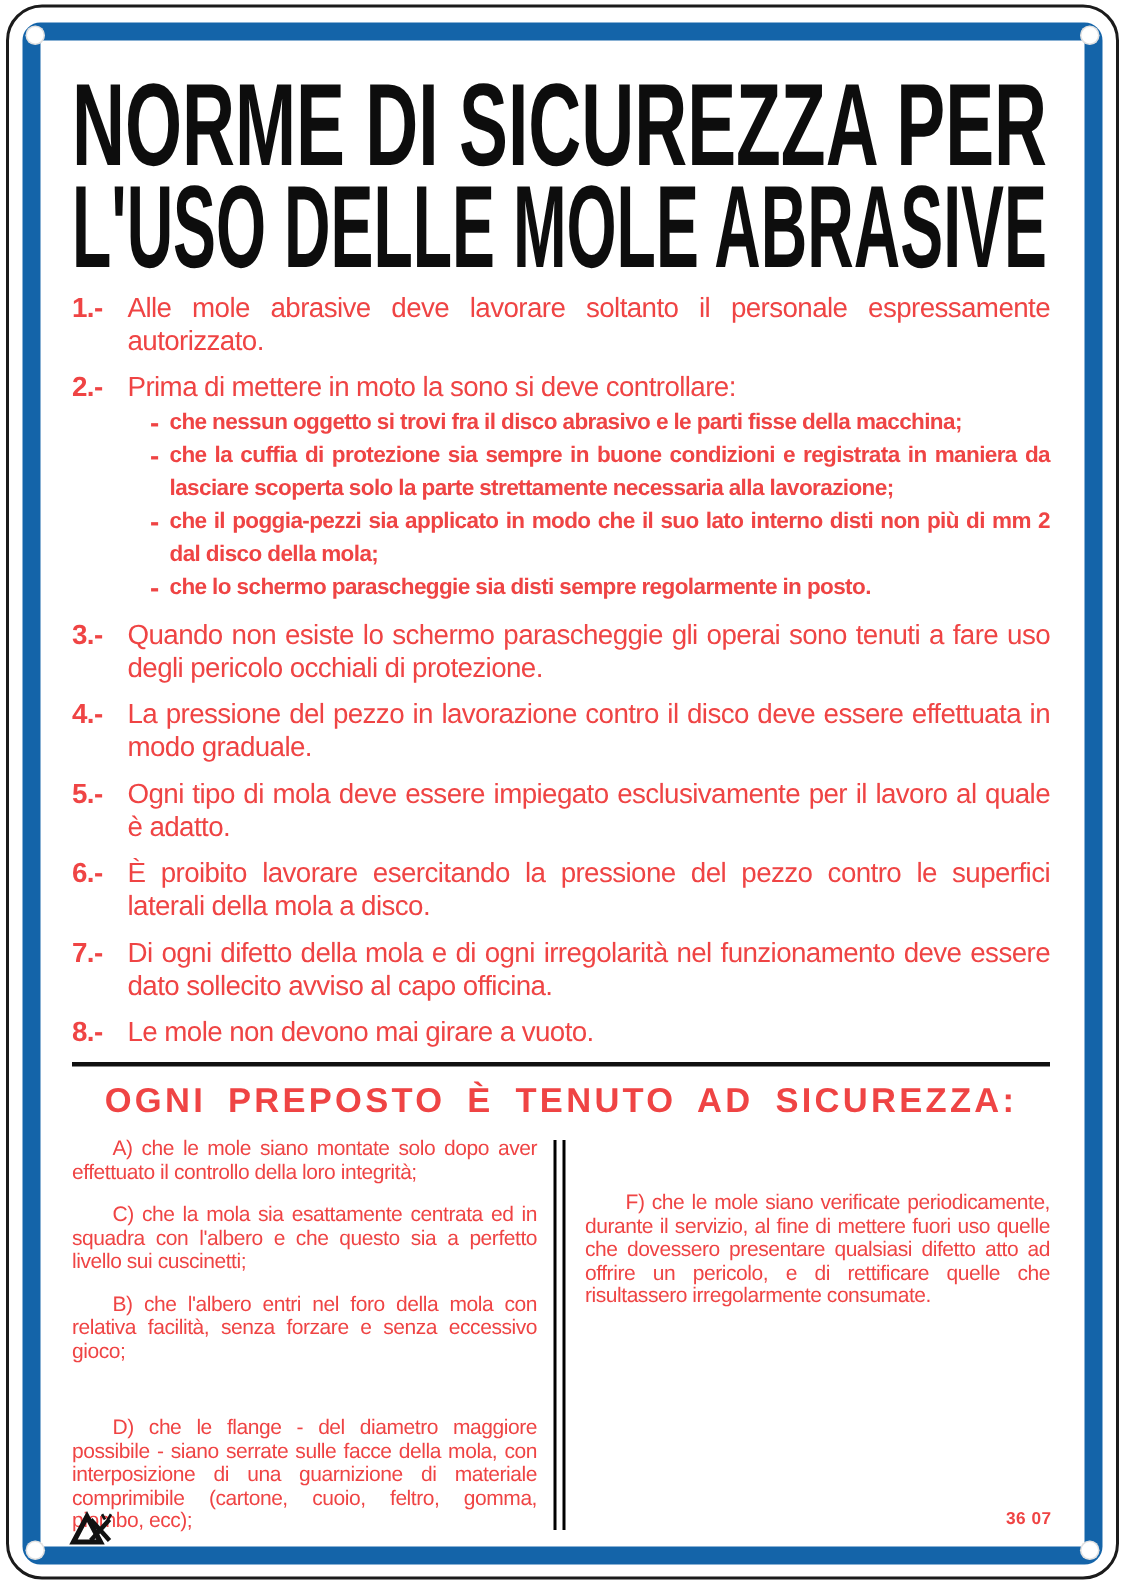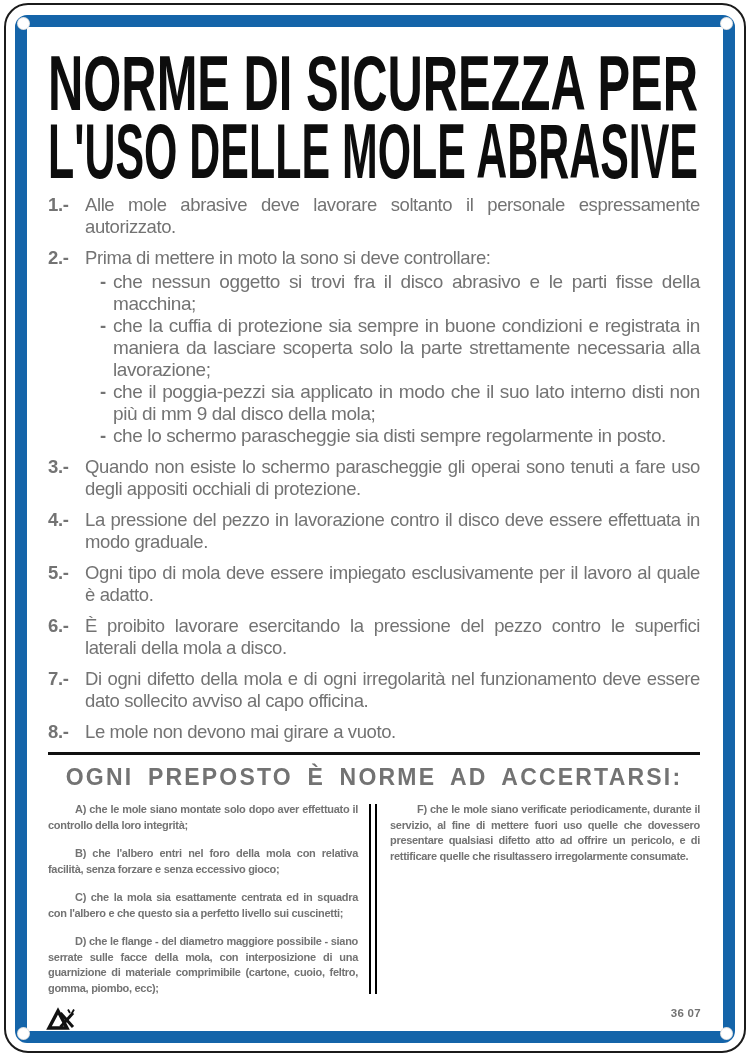--- a/index.html
+++ b/index.html
@@ -1,21 +1,21 @@
 <!DOCTYPE html>
 <html><head>
 <meta charset="utf-8">
 <style>
   html,body{margin:0;padding:0;background:#ffffff;}
   .stage{
     position:relative;
     width:750px;height:1057px;
     background:#ffffff;
     font-family:"Liberation Sans","DejaVu Sans",sans-serif;
-    color:#737373;
+    color:#ef4444;
     overflow:hidden;
   }
   
   .plate-outline{
     position:absolute;left:4px;top:3px;right:4px;bottom:4px;
     border:2px solid #1b1b1b;border-radius:24px;
     background:#ffffff;
   }
   
   .blue-frame{
@@ -39,38 +39,38 @@
     font-weight:bold;fill:#0d0d0d;
   }
 
   .rules{margin-top:2px;}
   .rule{display:flex;margin-bottom:9px;}
   .rule-num{flex:none;width:37px;font-size:18.5px;line-height:22px;font-weight:bold;letter-spacing:-0.4px;}
   .rule-text{flex:1;font-size:18.5px;line-height:22px;font-weight:normal;letter-spacing:-0.4px;text-align:justify;}
   .subs{margin:0 0 9px 0;}
   .sub{display:flex;margin-left:52px;}
   .sub-dash{flex:none;width:13px;font-size:18.5px;line-height:22px;font-weight:bold;}
-  .sub-text{flex:1;font-size:19px;line-height:22px;font-weight:normal;letter-spacing:-0.4px;text-align:justify;}
+  .sub-text{flex:1;font-size:15px;line-height:22px;font-weight:bold;letter-spacing:-0.4px;text-align:justify;}
 
   .section-rule{border:none;border-top:3px solid #101010;margin:5px 0 9px 0;}
 
   .inspection-heading{
     text-align:center;font-weight:bold;font-size:23px;line-height:26px;
     letter-spacing:2.2px;word-spacing:6px;margin:0 0 12px 0;white-space:nowrap;
   }
 
   .columns{display:flex;align-items:stretch;}
   .col{flex:1;min-width:0;}
   .col-left{padding-right:11px;}
   .col-right{padding-left:13px;}
   .col p{
     margin:0 0 13px 0;text-indent:27px;text-align:justify;
-    font-size:11px;line-height:15.5px;font-weight:bold;letter-spacing:-0.3px;
+    font-size:14px;line-height:15.5px;font-weight:normal;letter-spacing:-0.3px;
   }
-  .col p:last-child{margin-bottom:0;}
+  .col p:last-child{margin-bottom:0;margin-top:36px;}
   .col-divider{
     flex:none;width:4px;
     border-left:2px solid #000;border-right:2px solid #000;
     margin:2px 0 2px 0;
   }
 
   .footer{
     position:absolute;left:45px;right:49px;bottom:25px;
     display:flex;justify-content:space-between;align-items:flex-end;gap:39px;
   }
@@ -110,31 +110,31 @@
         <div class="sub">
           <span class="sub-dash">-</span>
           <div class="sub-text">che nessun oggetto si trovi fra il disco abrasivo e le parti fisse della macchina;</div>
         </div>
         <div class="sub">
           <span class="sub-dash">-</span>
           <div class="sub-text">che la cuffia di protezione sia sempre in buone condizioni e registrata in maniera da lasciare scoperta solo la parte strettamente necessaria alla lavorazione;</div>
         </div>
         <div class="sub">
           <span class="sub-dash">-</span>
-          <div class="sub-text">che il poggia-pezzi sia applicato in modo che il suo lato interno disti non più di mm 9 dal disco della mola;</div>
+          <div class="sub-text">che il poggia-pezzi sia applicato in modo che il suo lato interno disti non più di mm 2 dal disco della mola;</div>
         </div>
         <div class="sub">
           <span class="sub-dash">-</span>
           <div class="sub-text">che lo schermo parascheggie sia disti sempre regolarmente in posto.</div>
         </div>
       </div>
 
       <div class="rule">
         <span class="rule-num">3.-</span>
-        <div class="rule-text">Quando non esiste lo schermo parascheggie gli operai sono tenuti a fare uso degli appositi occhiali di protezione.</div>
+        <div class="rule-text">Quando non esiste lo schermo parascheggie gli operai sono tenuti a fare uso degli pericolo occhiali di protezione.</div>
       </div>
 
       <div class="rule">
         <span class="rule-num">4.-</span>
         <div class="rule-text">La pressione del pezzo in lavorazione contro il disco deve essere effettuata in modo graduale.</div>
       </div>
 
       <div class="rule">
         <span class="rule-num">5.-</span>
         <div class="rule-text">Ogni tipo di mola deve essere impiegato esclusivamente per il lavoro al quale è adatto.</div>
@@ -151,27 +151,27 @@
       </div>
 
       <div class="rule">
         <span class="rule-num">8.-</span>
         <div class="rule-text">Le mole non devono mai girare a vuoto.</div>
       </div>
     </div>
 
     <hr class="section-rule">
 
-    <div class="inspection-heading">OGNI PREPOSTO È NORME AD ACCERTARSI:</div>
+    <div class="inspection-heading">OGNI PREPOSTO È TENUTO AD SICUREZZA:</div>
 
     <div class="columns">
       <div class="col col-left">
         <p>A) che le mole siano montate solo dopo aver effettuato il controllo della loro integrità;</p>
+        <p>C) che la mola sia esattamente centrata ed in squadra con l'albero e che questo sia a perfetto livello sui cuscinetti;</p>
         <p>B) che l'albero entri nel foro della mola con relativa facilità, senza forzare e senza eccessivo gioco;</p>
-        <p>C) che la mola sia esattamente centrata ed in squadra con l'albero e che questo sia a perfetto livello sui cuscinetti;</p>
         <p>D) che le flange - del diametro maggiore possibile - siano serrate sulle facce della mola, con interposizione di una guarnizione di materiale comprimibile (cartone, cuoio, feltro, gomma, piombo, ecc);</p>
       </div>
       <div class="col-divider"></div>
       <div class="col col-right">
         <p>F) che le mole siano verificate periodicamente, durante il servizio, al fine di mettere fuori uso quelle che dovessero presentare qualsiasi difetto atto ad offrire un pericolo, e di rettificare quelle che risultassero irregolarmente consumate.</p>
       </div>
     </div>
   </div>
 
   <div class="footer">

